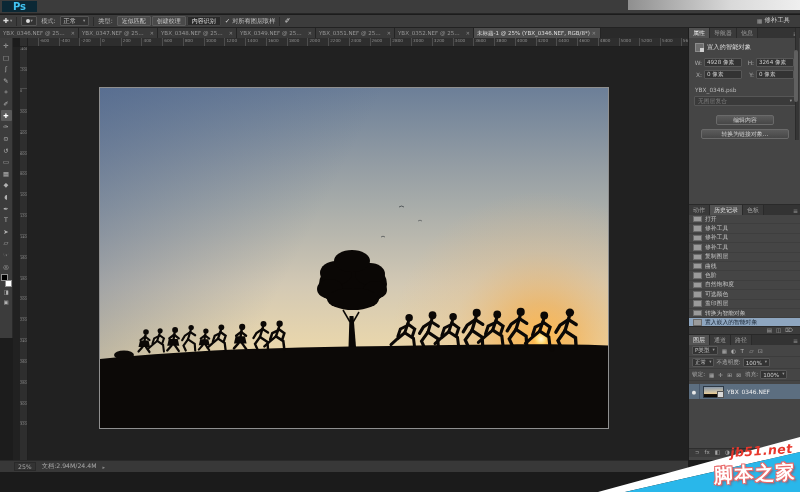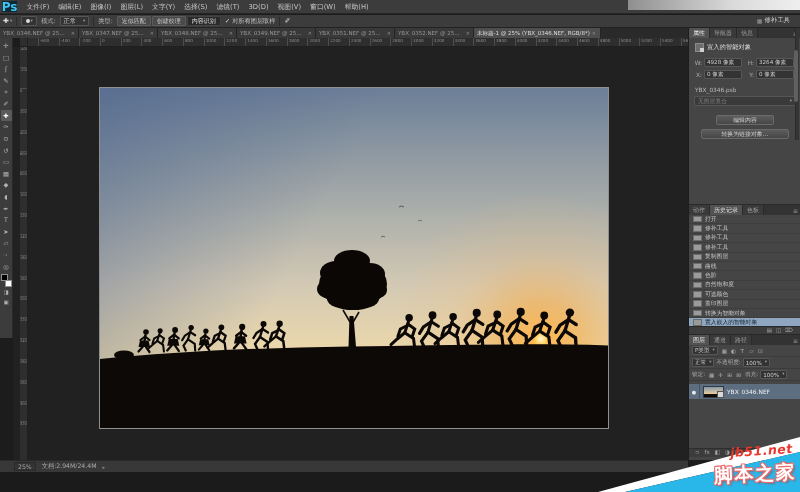--- a/index.html
+++ b/index.html
@@ -3,21 +3,21 @@
 <meta charset="utf-8">
 <style>
   html,body{margin:0;padding:0}
   body{width:800px;height:492px;position:relative;overflow:hidden;background:#1c1c1c;
        font-family:"DejaVu Sans","Liberation Sans",sans-serif;color:#ccc;}
   *{box-sizing:border-box}
 
   
   #menubar{position:absolute;left:0;top:0;width:800px;height:14px;background:#3c3c3c;
            border-bottom:1px solid #262626;display:flex;align-items:center;z-index:6}
-  #ps-logo{width:15px;height:11px;background:#0b2835;color:#41c4f2;font-size:12px;font-weight:bold;
+  #ps-logo{width:35px;height:11px;background:#0b2835;color:#41c4f2;font-size:10px;font-weight:bold;
            display:flex;align-items:center;justify-content:center;margin:0 5px 0 2px;flex:none}
   .menu-item{font-size:6.8px;color:#c6c6c6;padding:0 4.5px;line-height:14px;white-space:nowrap}
   #topright-band{position:absolute;right:0;top:0;width:172px;height:10px;z-index:8;
            background:linear-gradient(90deg,#8f8f8f,#d9d9d9 60%,#efefef)}
   #workspace-btn{position:absolute;right:10px;top:15px;height:11px;display:flex;align-items:center;
            gap:2px;font-size:6.4px;color:#c9c9c9;z-index:8}
   #workspace-btn .grid-glyph{font-size:6px;color:#9a9a9a}
 
   #optionsbar{position:absolute;left:0;top:15px;width:800px;height:13px;background:#3c3c3c;
            border-bottom:1px solid #222;display:flex;align-items:center;gap:4px;padding-left:3px;z-index:5}
@@ -153,33 +153,20 @@
       font-style:italic;font-size:12.5px;transform:rotate(-4deg);letter-spacing:0.5px}
   #wm-name{position:absolute;right:4px;top:461px;z-index:11;color:#fff;font-size:19px;font-weight:bold;
       letter-spacing:1.5px;transform:rotate(-3deg);
       text-shadow:1px 1px 0 #e96a6a,-1px -1px 0 #e96a6a,1px -1px 0 #e96a6a,-1px 1px 0 #e96a6a,2px 2px 2px rgba(200,40,40,.5)}
 </style>
 </head>
 <body>
 
 <header id="menubar">
   <span id="ps-logo">Ps</span>
-  <nav id="menu-items" style="display:flex">
-      <span class="menu-item">文件(F)</span>
-      <span class="menu-item">编辑(E)</span>
-      <span class="menu-item">图像(I)</span>
-      <span class="menu-item">图层(L)</span>
-      <span class="menu-item">文字(Y)</span>
-      <span class="menu-item">选择(S)</span>
-      <span class="menu-item">滤镜(T)</span>
-      <span class="menu-item">3D(D)</span>
-      <span class="menu-item">视图(V)</span>
-      <span class="menu-item">窗口(W)</span>
-      <span class="menu-item">帮助(H)</span>
-    </nav>
 </header>
 <div id="topright-band"></div>
 <div id="workspace-btn">
   <span class="grid-glyph">▦</span>
   <span>修补工具</span>
 </div>
 
 <div id="optionsbar">
   <span class="opt-toolico">
     <span>✚</span>

